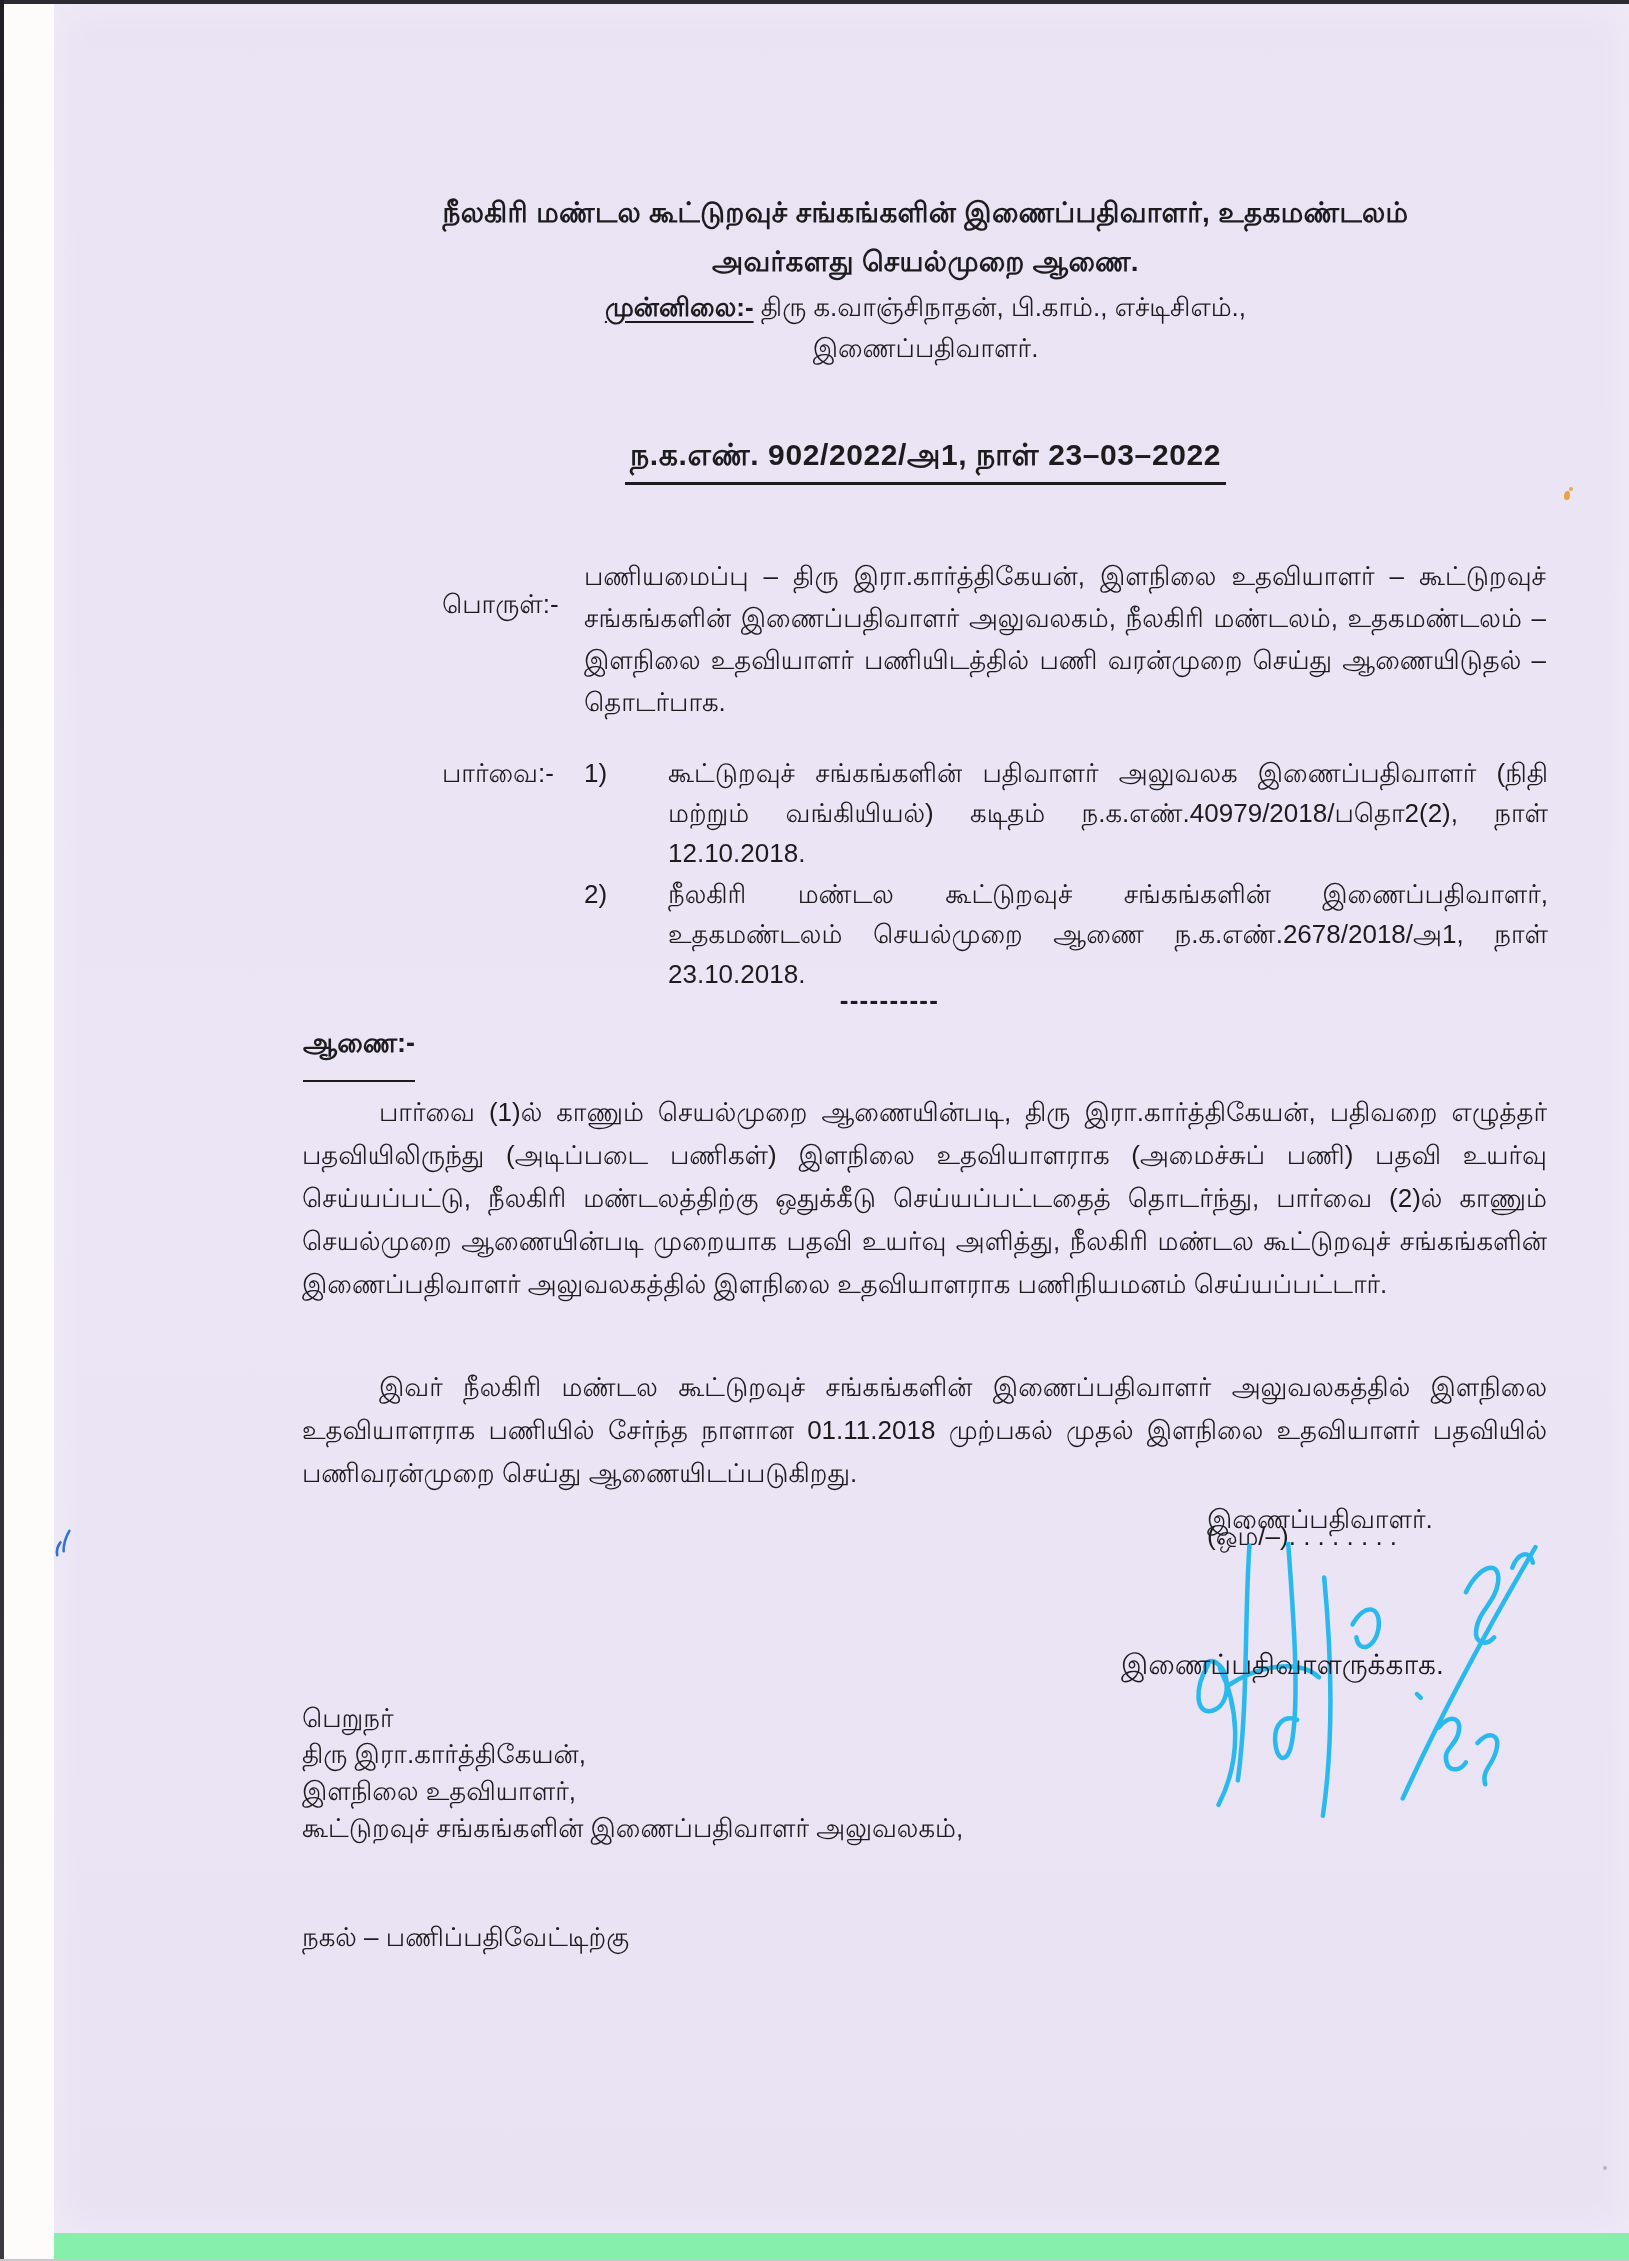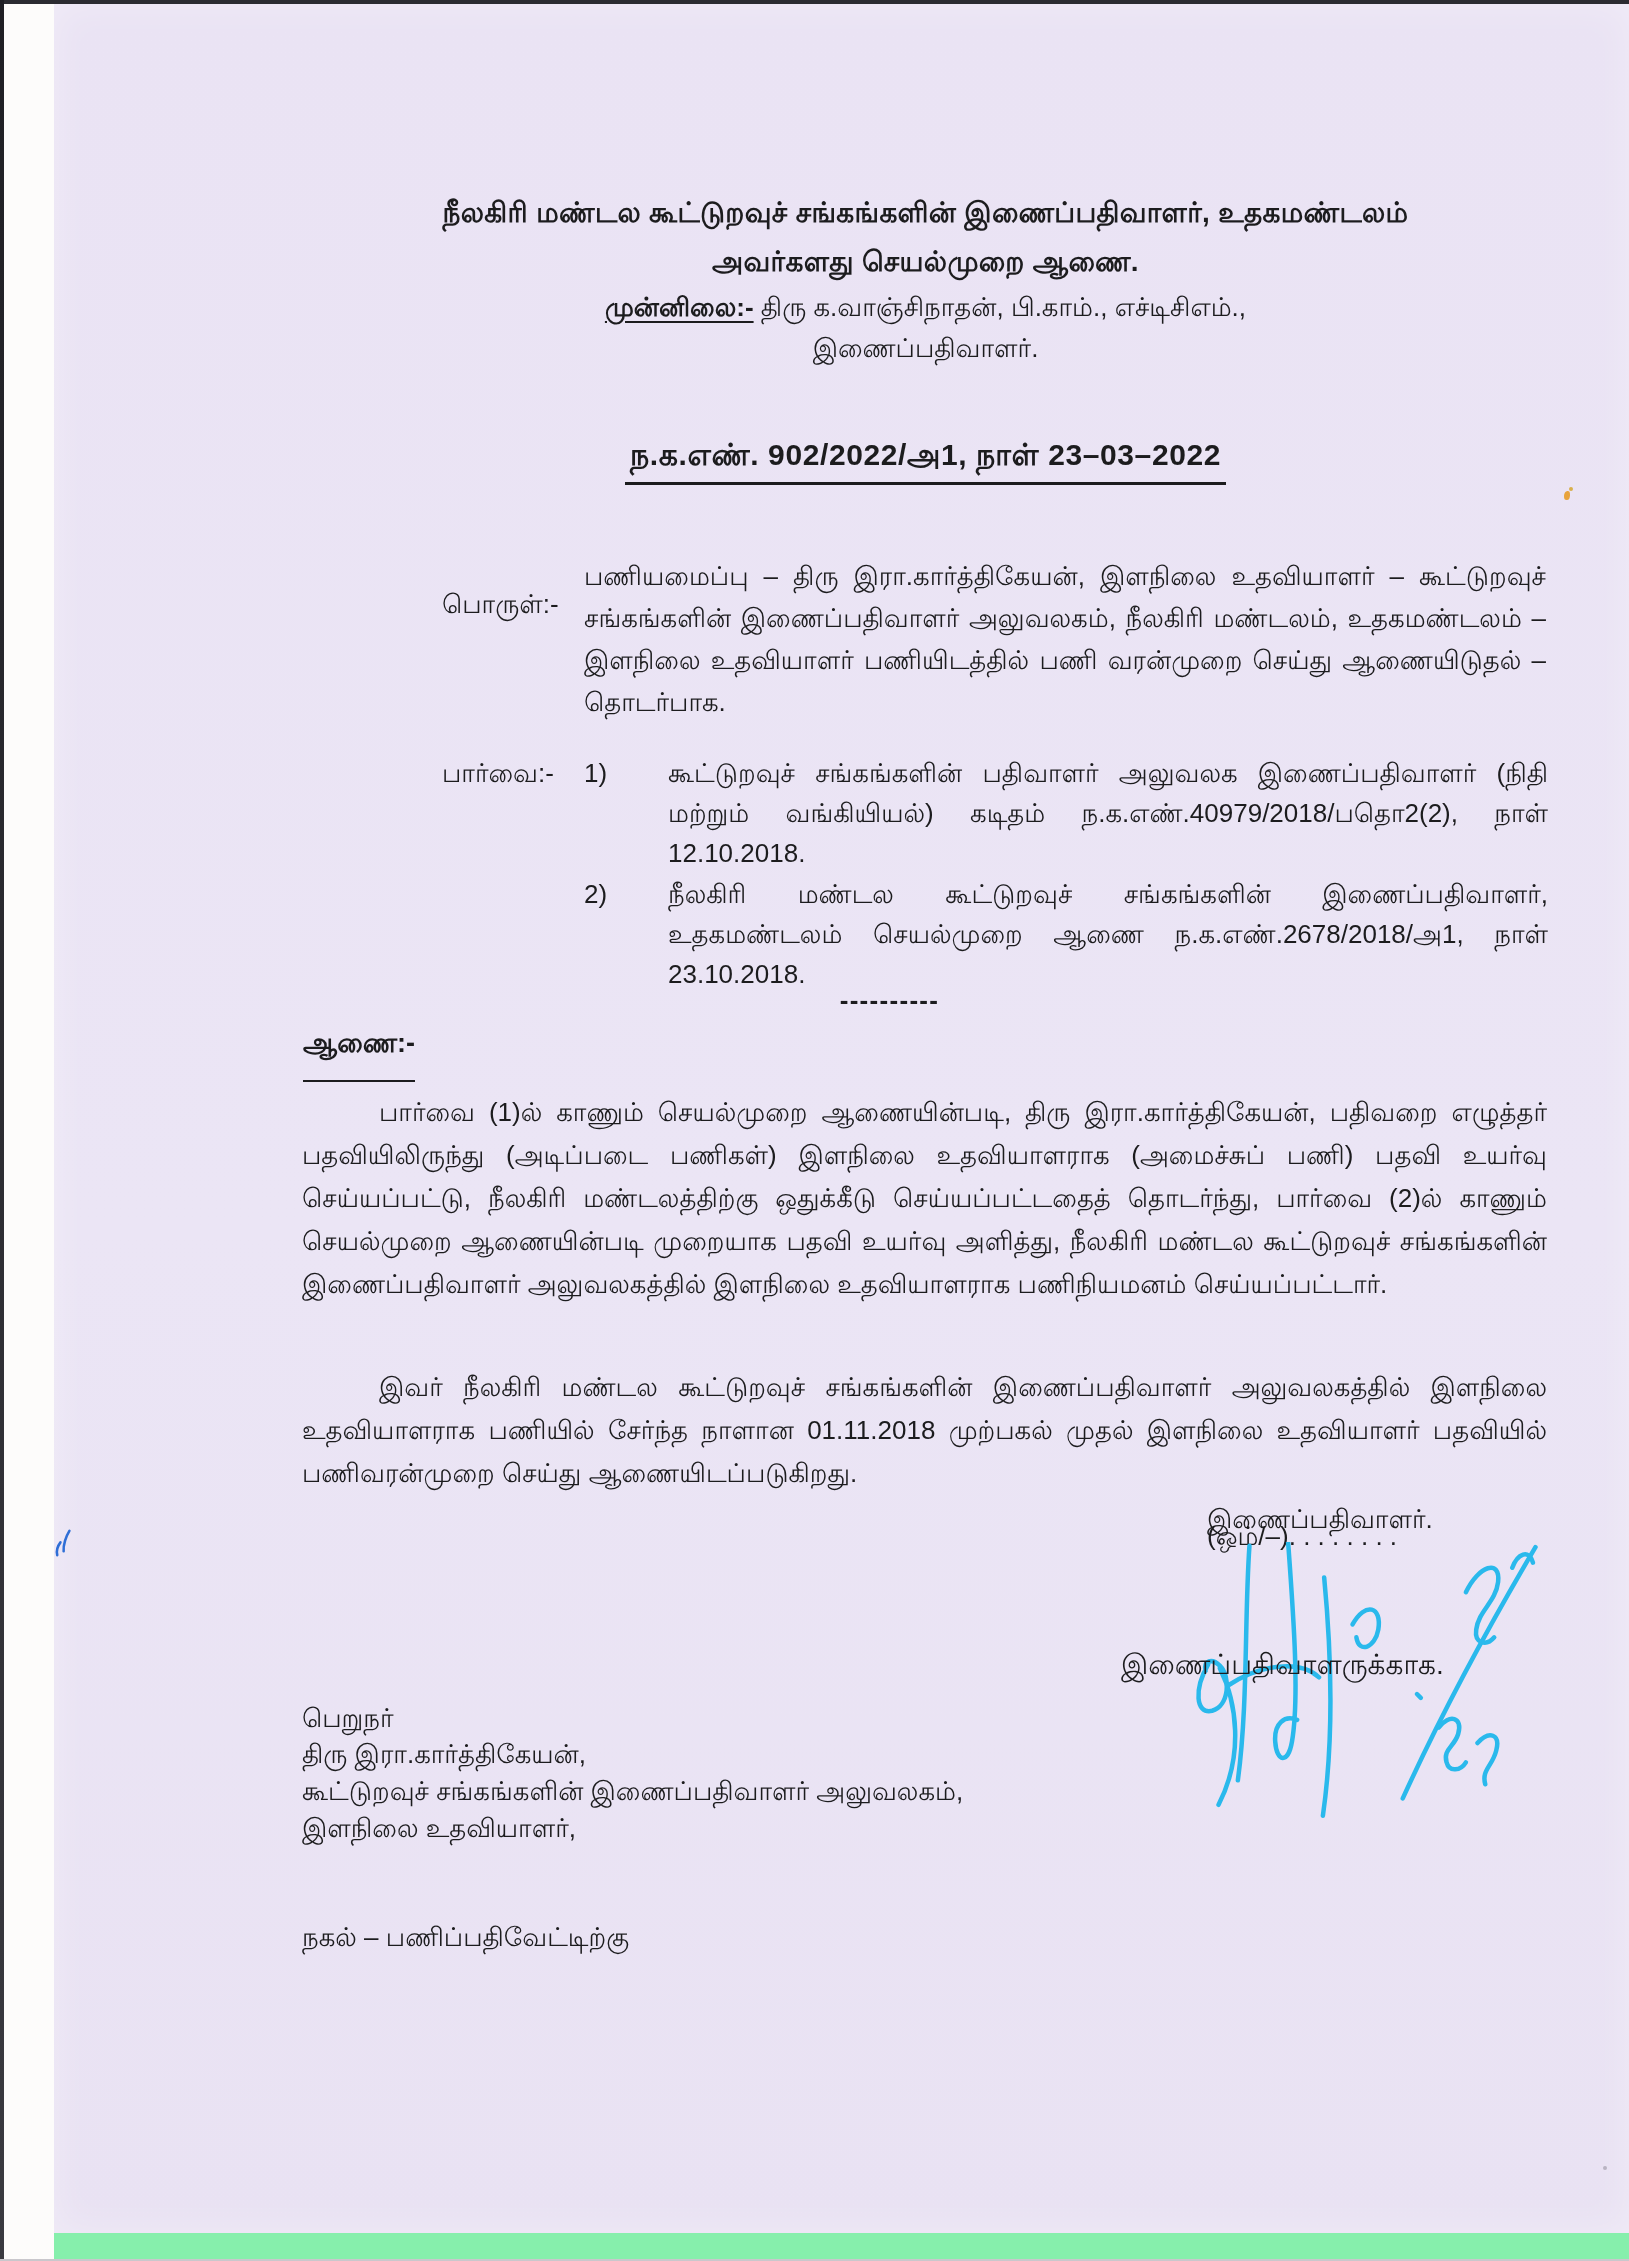--- a/index.html
+++ b/index.html
@@ -121,22 +121,22 @@
       <path d="M446,312 C464,292 482,298 475,324 C469,348 452,354 458,376"></path>
       <path d="M352,236 l6,6"></path>
     </g>
   </svg>
 
   <div class="txt for-line" style="top:1643px;">இணைப்பதிவாளருக்காக.</div>
 
   <div class="txt addr" style="top:1700px;">பெறுநர்</div>
   <div class="txt addr" style="top:1736px;">
     <div>திரு இரா.கார்த்திகேயன்,</div>
+    <div>இளநிலை உதவியாளர்,</div>
     <div>கூட்டுறவுச் சங்கங்களின் இணைப்பதிவாளர் அலுவலகம்,</div>
-    <div>இளநிலை உதவியாளர்,</div>
   </div>
 
   <div class="txt copies" style="top:1916px;">
     <div>நகல் – பணிப்பதிவேட்டிற்கு</div>
   </div>
 
   <svg class="ink-mark-svg" viewBox="0 0 34 50">
     <g fill="none" stroke="#2f6fd6" stroke-width="4" stroke-linecap="round">
       <path d="M8,44 C6,36 10,28 13,24"></path>
       <path d="M18,38 C17,28 22,14 27,6"></path>

